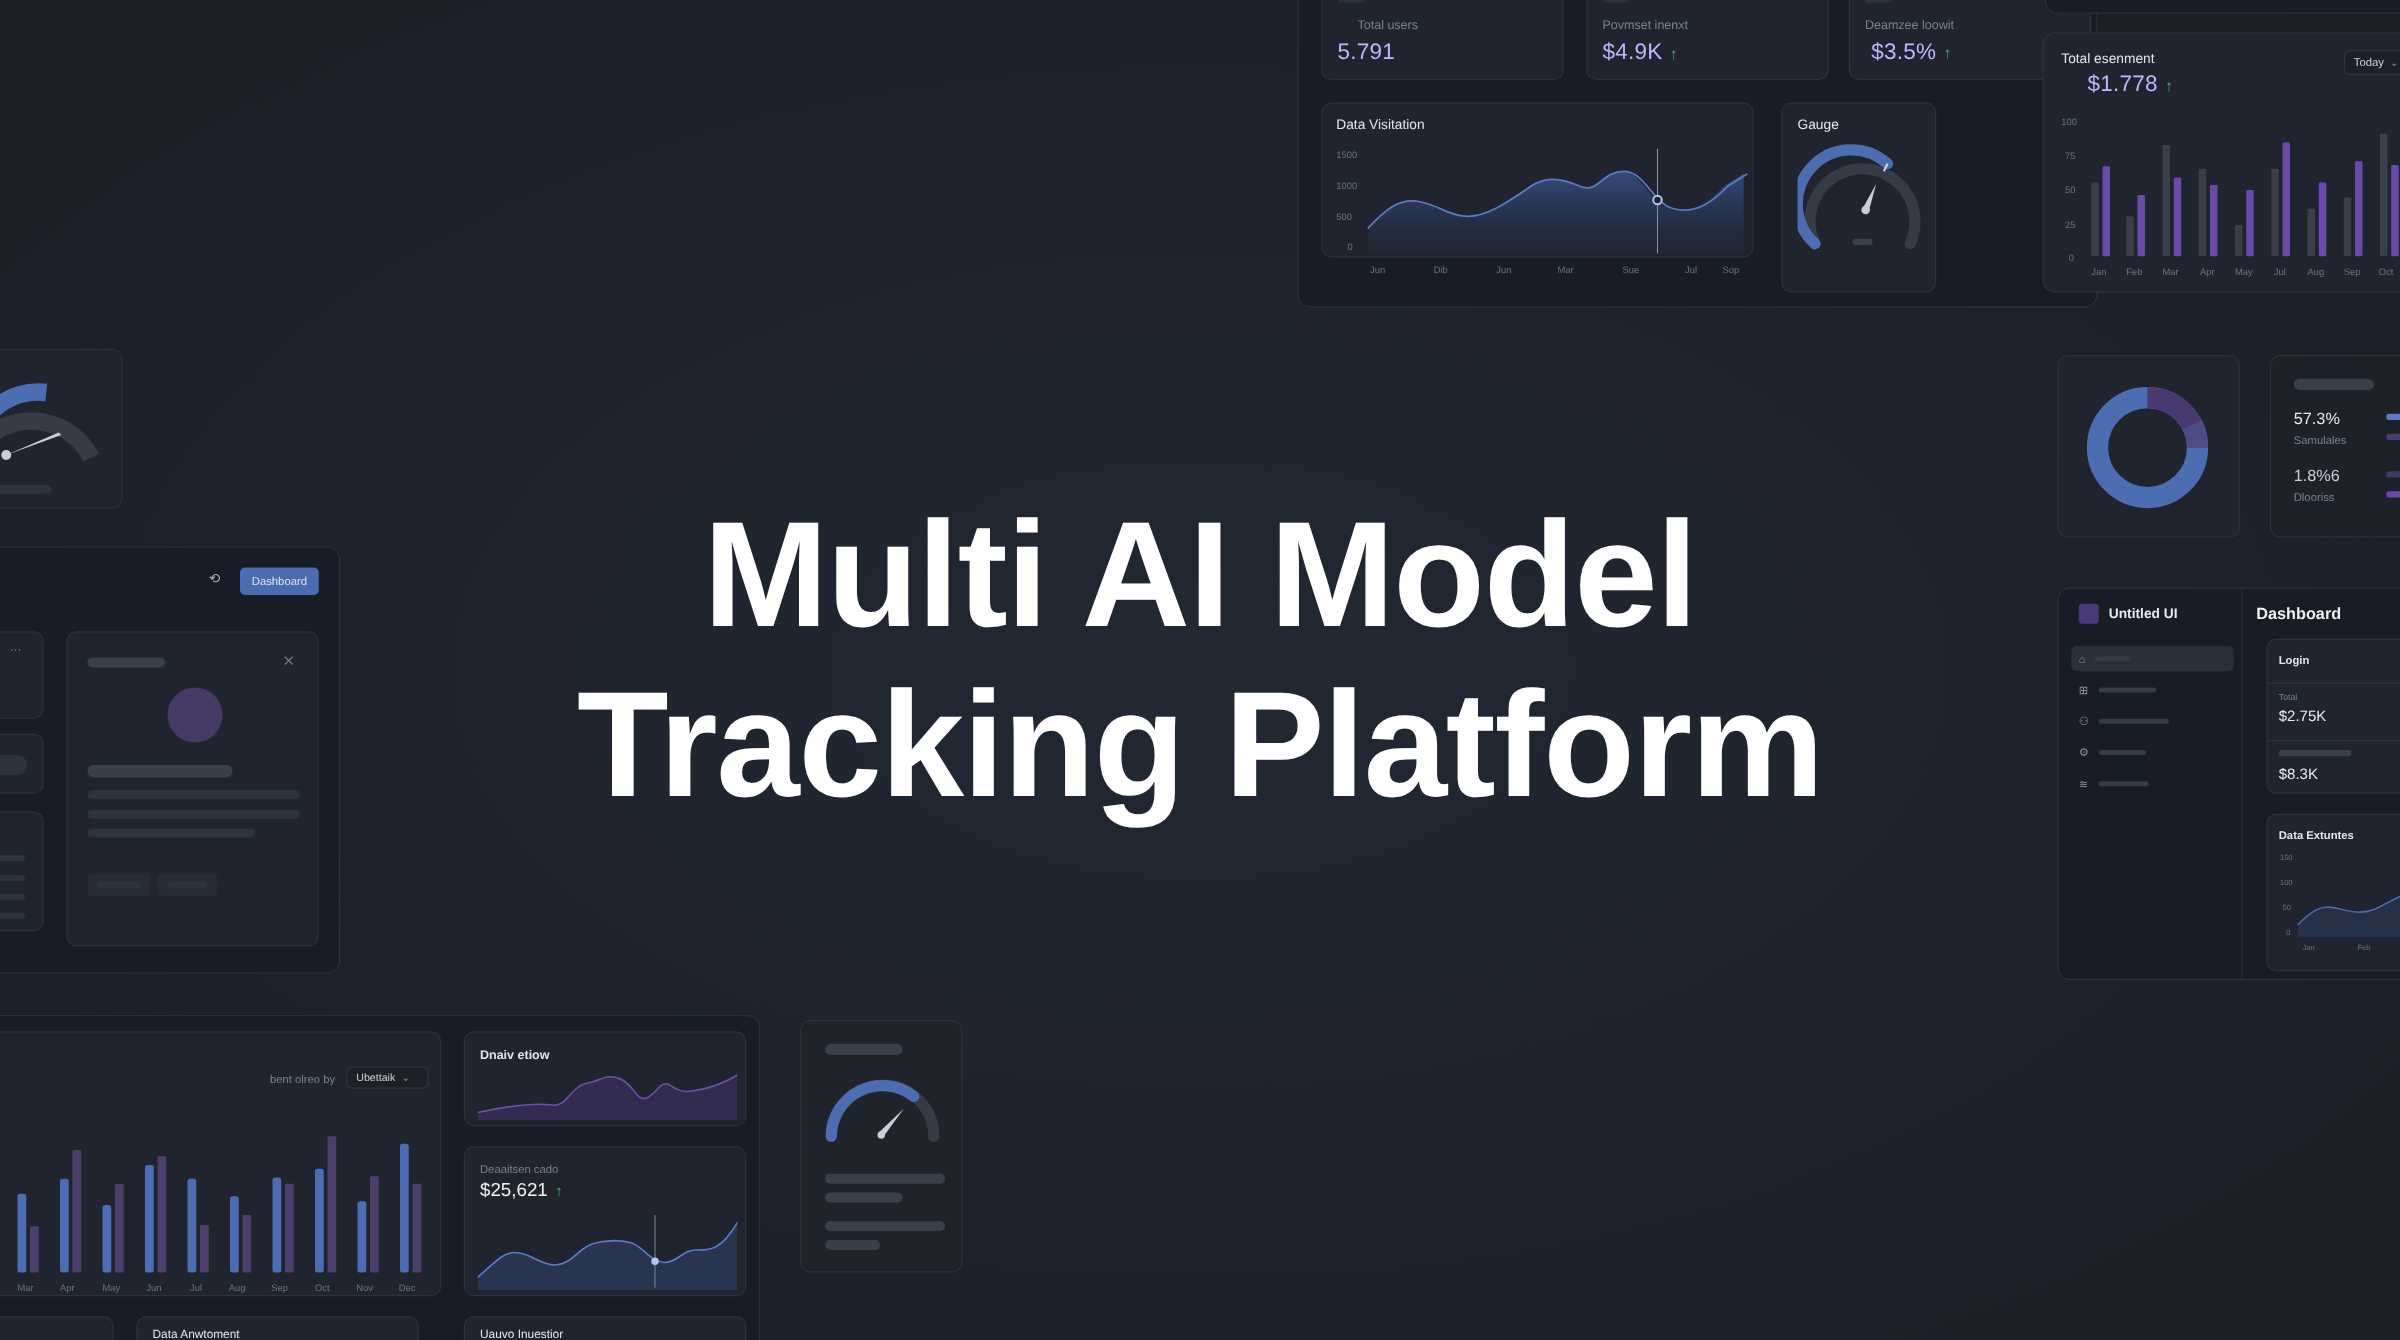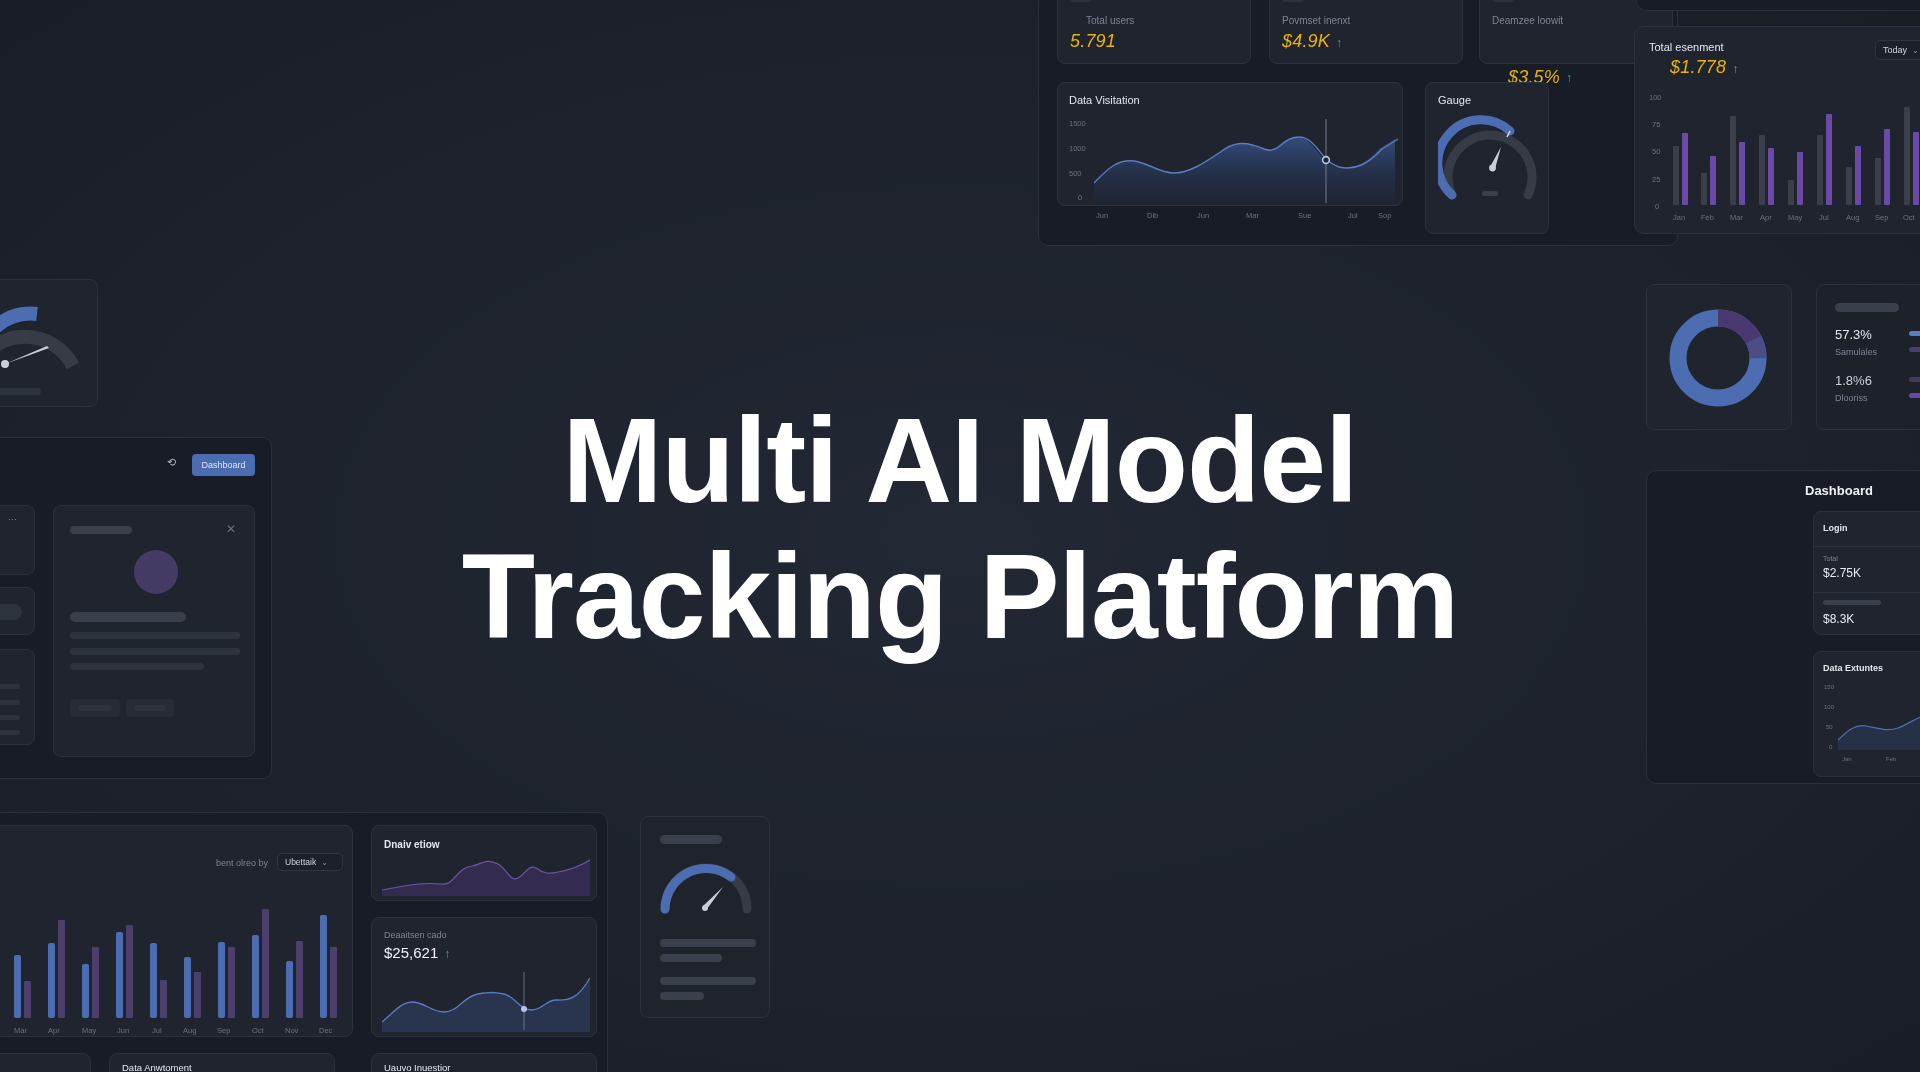--- a/index.html
+++ b/index.html
@@ -18,21 +18,21 @@
     border-radius: 10px;
   }
   .card {
     position: absolute;
     background: #1f242e;
     border: 1px solid #2c323d;
     border-radius: 8px;
   }
   .lbl { font-size: 10px; color: #7c8494; }
   .title { font-size: 11px; color: #e4e7ee; }
-  .big { font-size: 18px; color: #eab308; letter-spacing: 0.2px; font-style: italic; }
+  .big { font-size: 18px; color: #c4b5fd; letter-spacing: 0.2px; }
   .up { color: #3fb66f; font-size: 12px; margin-left: 6px; }
   .tick { font-size: 7.5px; color: #6b7282; position: absolute; }
   .skel { position: absolute; background: #3a404b; border-radius: 4px; }
   .skel.dim { background: #2d333d; }
   .hero {
     position: absolute; left: 0; right: 0; text-align: center;
     font-family: "Liberation Sans", sans-serif; font-weight: 700;
     color: #ffffff; font-size: 120px; letter-spacing: -1px; line-height: 1;
   }
   .pill-btn {
@@ -65,21 +65,21 @@
     <div class="skel dim" style="left:12px; top:6px; width:22px; height:6px;"></div>
     <div class="lbl abs" style="left:12px; top:25px;">Povmset inenxt</div>
     <div class="abs" style="left:12px; top:41px; display:flex; align-items:baseline;">
       <span class="big">$4.9K</span>
       <span class="up">↑</span>
     </div>
   </div>
   <div class="card" style="left:440px; top:0; width:194px; height:75px;">
     <div class="skel dim" style="left:12px; top:6px; width:22px; height:6px;"></div>
     <div class="lbl abs" style="left:12px; top:25px;">Deamzee loowit</div>
-    <div class="abs" style="left:28px; top:41px; display:flex; align-items:center;margin-top:36px;">
+    <div class="abs" style="left:17px; top:41px; display:flex; align-items:center;">
       <span class="big">$3.5%</span>
       <span class="up">↑</span>
     </div>
   </div>
 
   <div class="card" style="left:18px; top:93px; width:346px; height:124px;">
     <div class="title abs" style="left:11px; top:11px;">Data Visitation</div>
     <div class="tick" style="left:11px; top:36px;">1500</div>
     <div class="tick" style="left:11px; top:61px;">1000</div>
     <div class="tick" style="left:11px; top:86px;">500</div>
@@ -185,20 +185,44 @@
   <div class="abs" style="left:18px; top:88px; font-size:13px; color:#c9ced8;">1.8%6</div>
   <div class="abs lbl" style="left:18px; top:108px; font-size:9px;">Dlooriss</div>
   <div class="abs" style="left:92px; top:46px; width:30px; height:5px; border-radius:3px; background:#5a7cc4;"></div>
   <div class="abs" style="left:92px; top:62px; width:30px; height:5px; border-radius:3px; background:#4a3c6e;"></div>
   <div class="abs" style="left:92px; top:92px; width:30px; height:5px; border-radius:3px; background:#433a62;"></div>
   <div class="abs" style="left:92px; top:108px; width:30px; height:5px; border-radius:3px; background:#6a4aa6;"></div>
 </div>
 
 <div class="panel" style="left:1646px; top:470px; width:290px; height:314px;">
 
+  <div class="abs" style="left:0; top:0; width:147px; height:100%; border-right:1px solid #2a303c;">
+    <div class="abs" style="left:16px; top:12px; width:16px; height:16px; border-radius:3px; background:#4b3a7a;"></div>
+    <div class="abs" style="left:40px; top:14px; font-size:11px; font-weight:700; color:#e8ebf1;">Untitled UI</div>
+    <div class="nav-item active" style="top:46px;">
+      <span style="font-size:9px; color:#8a91a0;">⌂</span>
+        <span class="bar" style="width:28px;"></span>
+    </div>
+    <div class="nav-item" style="top:71px;">
+      <span style="font-size:9px; color:#8a91a0;">⊞</span>
+        <span class="bar" style="width:46px;"></span>
+    </div>
+    <div class="nav-item" style="top:96px;">
+      <span style="font-size:9px; color:#8a91a0;">⚇</span>
+        <span class="bar" style="width:56px;"></span>
+    </div>
+    <div class="nav-item" style="top:121px;">
+      <span style="font-size:9px; color:#8a91a0;">⚙</span>
+        <span class="bar" style="width:38px;"></span>
+    </div>
+    <div class="nav-item" style="top:146px;">
+      <span style="font-size:9px; color:#8a91a0;">≋</span>
+        <span class="bar" style="width:40px;"></span>
+    </div>
+  </div>
   <div class="abs" style="left:158px; top:12px; font-size:13px; font-weight:700; color:#eef0f5;">Dashboard</div>
 
   <div class="card" style="left:166px; top:40px; width:140px; height:124px;">
     <div class="title abs" style="left:9px; top:11px; font-size:9px; font-weight:700;">Login</div>
     <div class="abs" style="left:0; right:0; top:34px; border-top:1px solid #2c323d;"></div>
     <div class="lbl abs" style="left:9px; top:43px; font-size:7px;">Total</div>
     <div class="abs" style="left:9px; top:54px; font-size:12px; color:#e8ebf1;">$2.75K</div>
     <div class="abs" style="left:0; right:0; top:80px; border-top:1px solid #2c323d;"></div>
     <div class="skel" style="left:9px; top:88px; width:58px; height:5px;"></div>
     <div class="abs" style="left:9px; top:100px; font-size:12px; color:#e8ebf1;">$8.3K</div>

